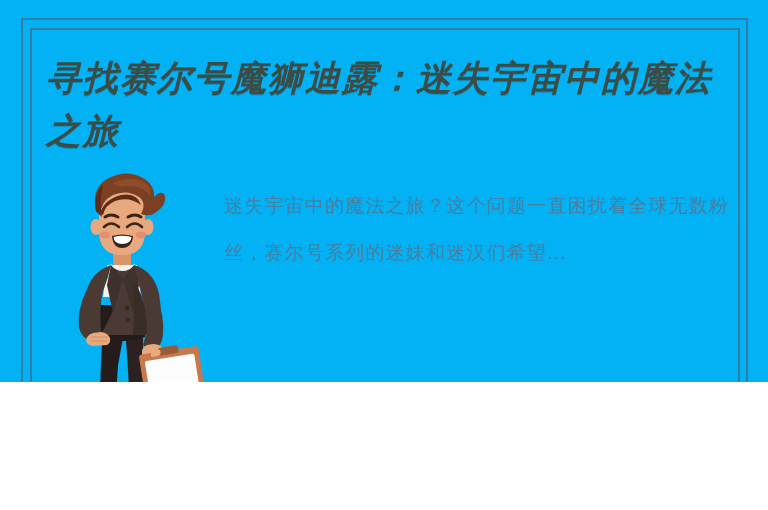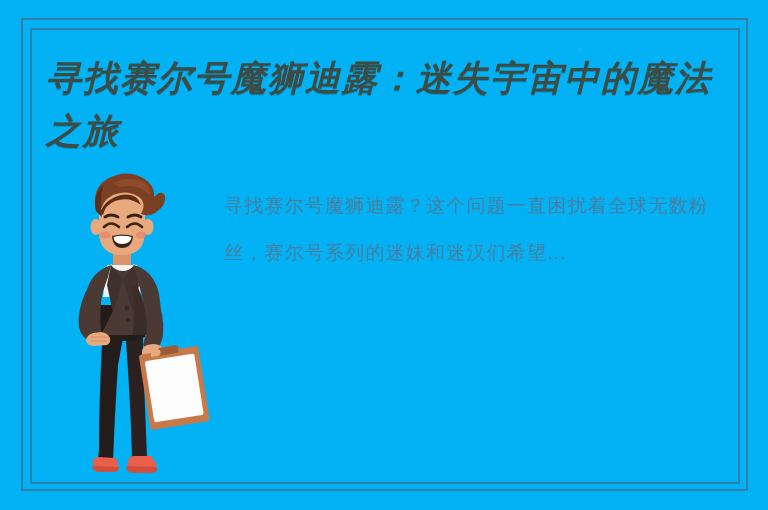--- a/index.html
+++ b/index.html
@@ -3,21 +3,21 @@
 <meta charset="utf-8">
 <style>
   html, body {
     margin: 0;
     padding: 0;
     background: #ffffff;
   }
   #canvas {
     position: relative;
     width: 768px;
-    height: 510px;
+    height: 382px;
     background: #03b1f5;
     overflow: hidden;
     font-family: "Liberation Sans", sans-serif;
   }
   
   .frame-outer {
     position: absolute;
     left: 21px;
     top: 18px;
     width: 727px;
@@ -77,21 +77,21 @@
 </head>
 <body>
 
 <div id="canvas">
 
   <div class="frame-outer"></div>
   <div class="frame-inner"></div>
 
   <div class="title">寻找赛尔号魔狮迪露：迷失宇宙中的魔法之旅</div>
 
-  <div class="summary">寻找赛尔号魔狮迪露？这个问题一直困扰着全球无数粉丝，赛尔号系列的迷妹和迷汉们希望...</div>
+  <div class="summary">迷失宇宙中的魔法之旅？这个问题一直困扰着全球无数粉丝，赛尔号系列的迷妹和迷汉们希望...</div>
 
   <div class="illustration">
     <svg viewBox="0 0 160 320" width="160" height="320" xmlns="http://www.w3.org/2000/svg">
 
       <path d="M47 140 L47 178 Q44 235 44 285 L43 295 L58 296 Q60 245 63 200 L70 162 Z" fill="#241c1a"></path>
       <path d="M70 162 Q74 215 76 262 L77 293 L92 293 Q90 240 88 195 L88 160 Z" fill="#2b2120"></path>
       <path d="M44 140 L90 140 L90 172 Q68 180 44 172 Z" fill="#241c1a"></path>
 
       <path d="M38 294 Q37 303 42 306 L60 306 Q64 305 63 299 L61 293 L43 292 Z" fill="#e8604c"></path>
       <path d="M37 303 Q40 307 44 307 L60 307 Q64 306 64 302 L38 301 Z" fill="#d14d3c"></path>

